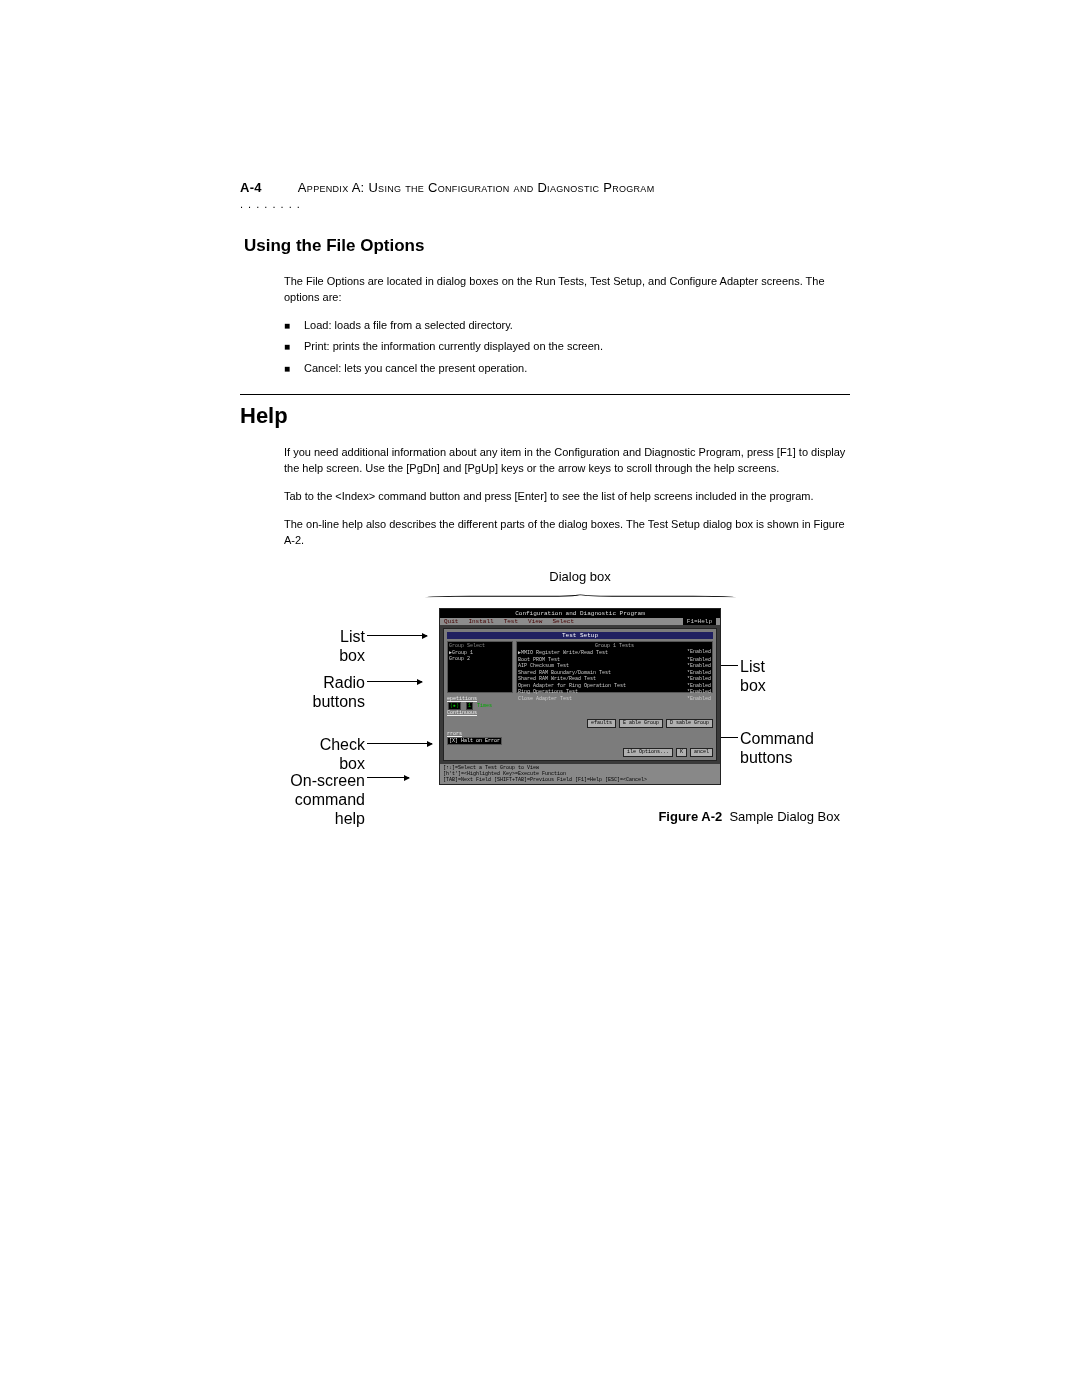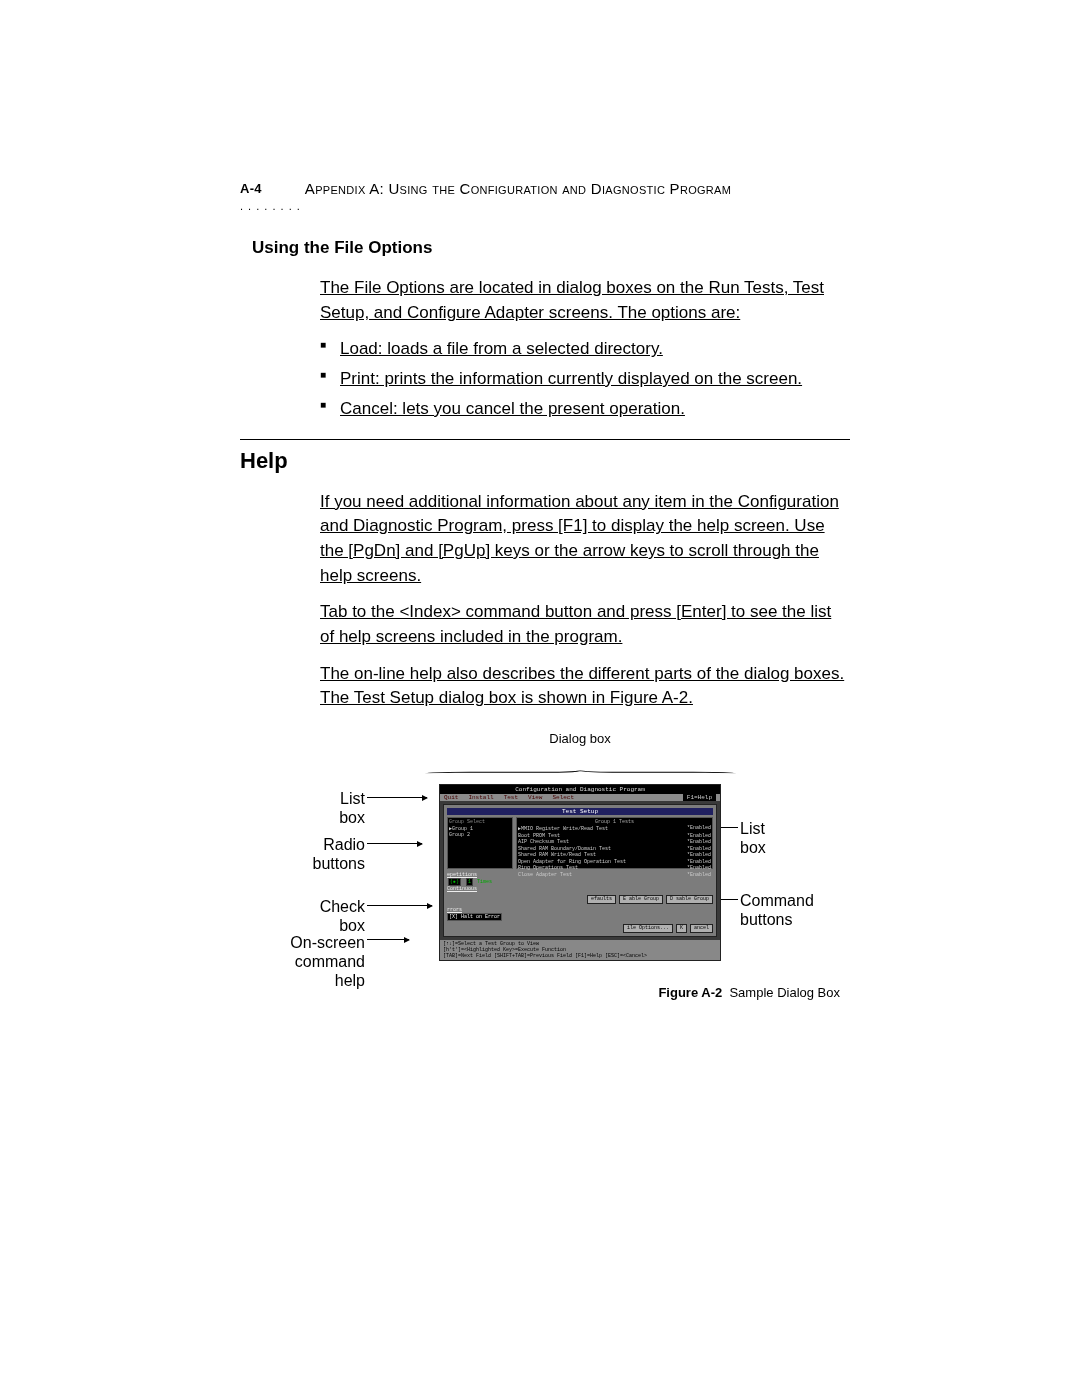--- a/index.html
+++ b/index.html
@@ -11,50 +11,48 @@
   }
   .page {
     width: 1080px;
     height: 1397px;
     position: relative;
     box-sizing: border-box;
     padding: 180px 230px 60px 240px;
   }
   .header-line {
     display: flex;
-    align-items: center;
-    gap: 20px;
+    align-items: flex-end;
+    gap: 36px;
     font-size: 12px;
     letter-spacing: 0.3px;
   }
   .header-page {
     font-weight: bold;
     font-size: 13px;
   }
   .header-title {
     font-variant: small-caps;
-    font-size: 15px;
-    margin-left: 23px;
+    font-size: 13px;
   }
   .dots {
     margin-top: 3px;
     font-size: 11px;
     letter-spacing: 1px;
     margin-bottom: 26px;
   }
   h2.sub {
     font-size: 17px;
     font-weight: bold;
-    margin: 0 0 18px 12px;
+    margin: 0 0 18px 4px;
   }
   .body-indent {
-    margin-left: 80px;
+    margin-left: 44px;
     line-height: 1.45;
-    font-size: 17px;
-    text-decoration: underline;
+    font-size: 11px;
   }
   .body-indent p { margin: 0 0 12px 0; }
   ul.sq { list-style: none; padding: 0; margin: 6px 0 0 0; }
   ul.sq li { position: relative; padding-left: 20px; margin-bottom: 6px; line-height:1.4;}
   ul.sq li::before {
     content: "■";
     position: absolute; left: 0; top: 1px;
     font-size: 10px;
   }
   hr.rule { border: none; border-top: 1px solid #000; margin: 18px 0 8px 0; }
@@ -74,21 +72,21 @@
     line-height: 16px;
     letter-spacing: -3px;
     transform: scaleY(0.4) scaleX(10);
     transform-origin: center;
     height: 16px;
     overflow: hidden;
   }
   .dialog-label-top {
     text-align: center;
     font-size: 13px;
-    margin-bottom: 16px;
+    margin-bottom: 2px;
   }
 
   .screenshot {
     margin: 6px auto 0 auto;
     width: 280px;
     background: #9e9e9e;
     border: 1px solid #222;
     font-family: "Courier New", monospace;
     font-size: 5.5px;
     color: #eee;

